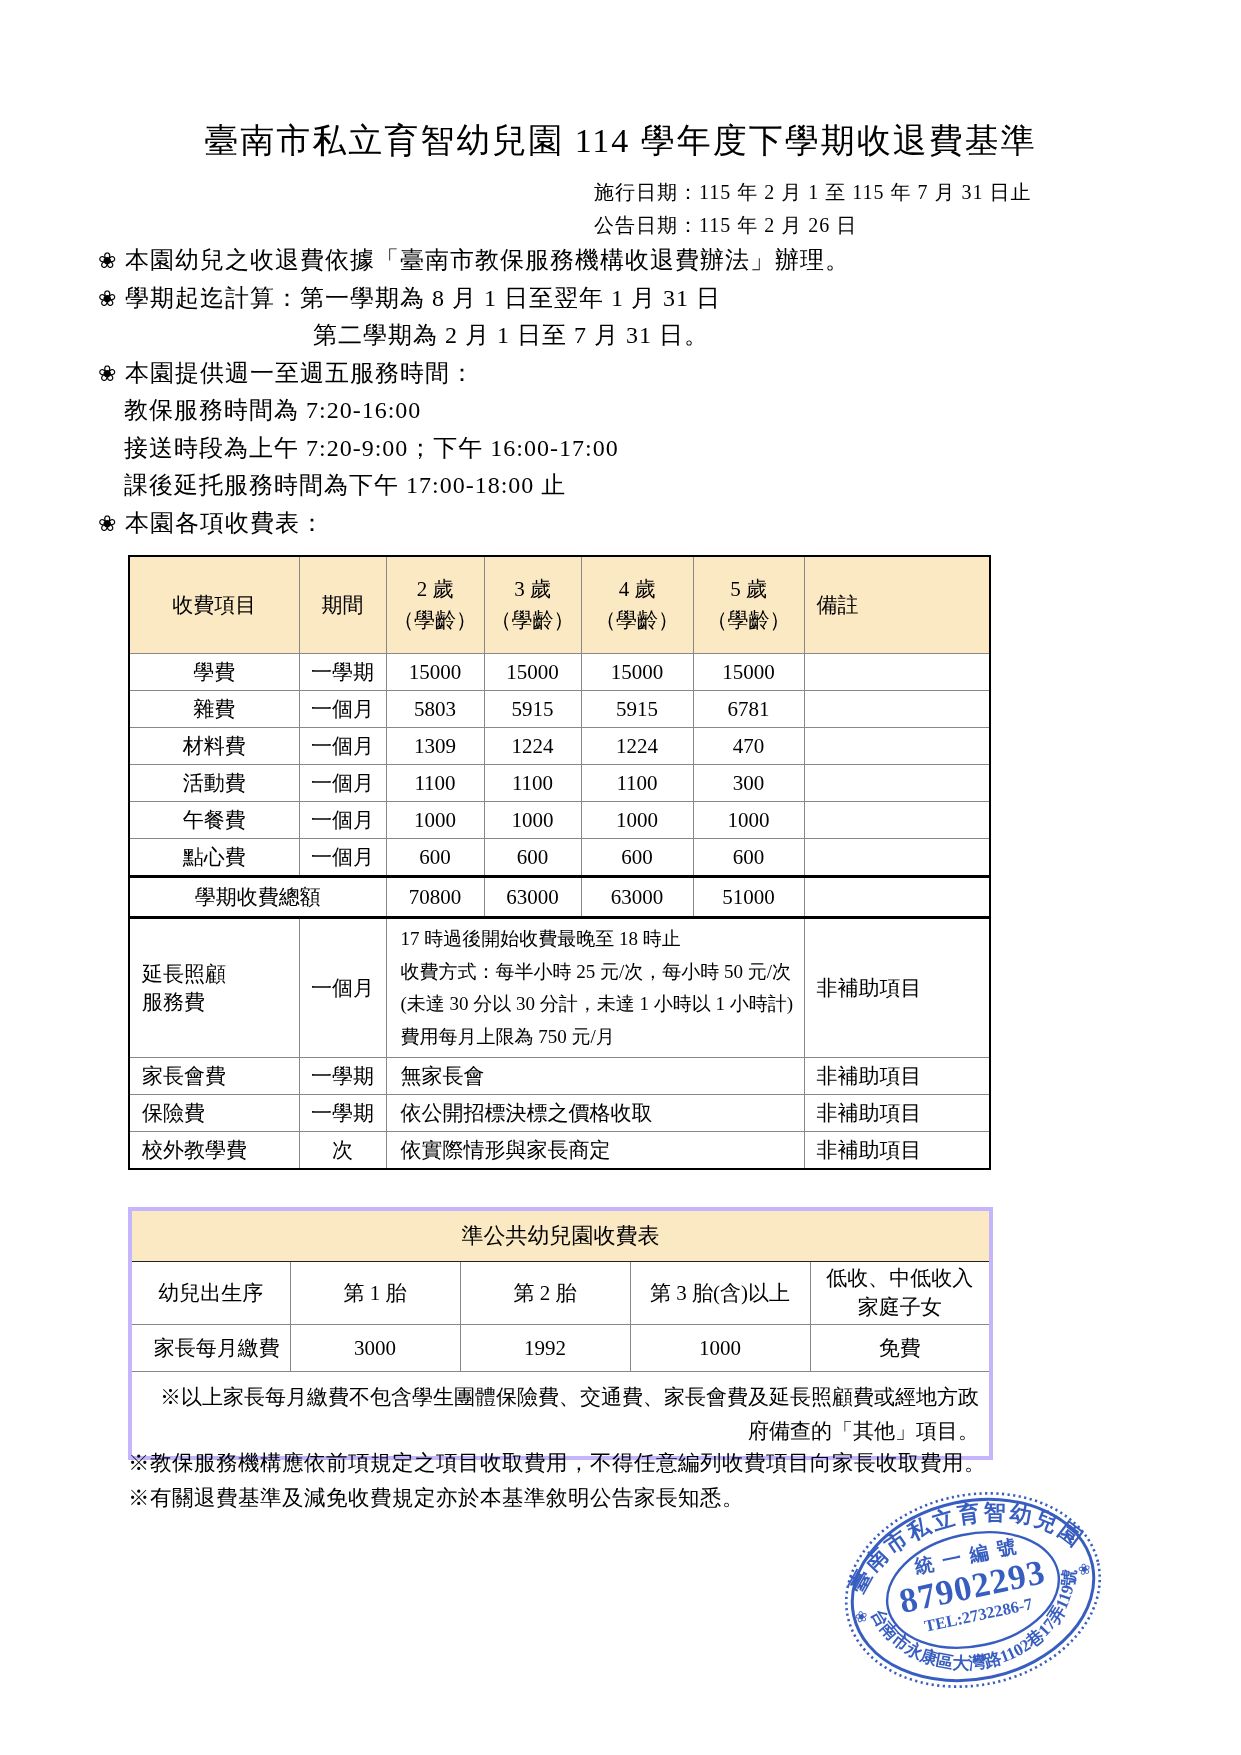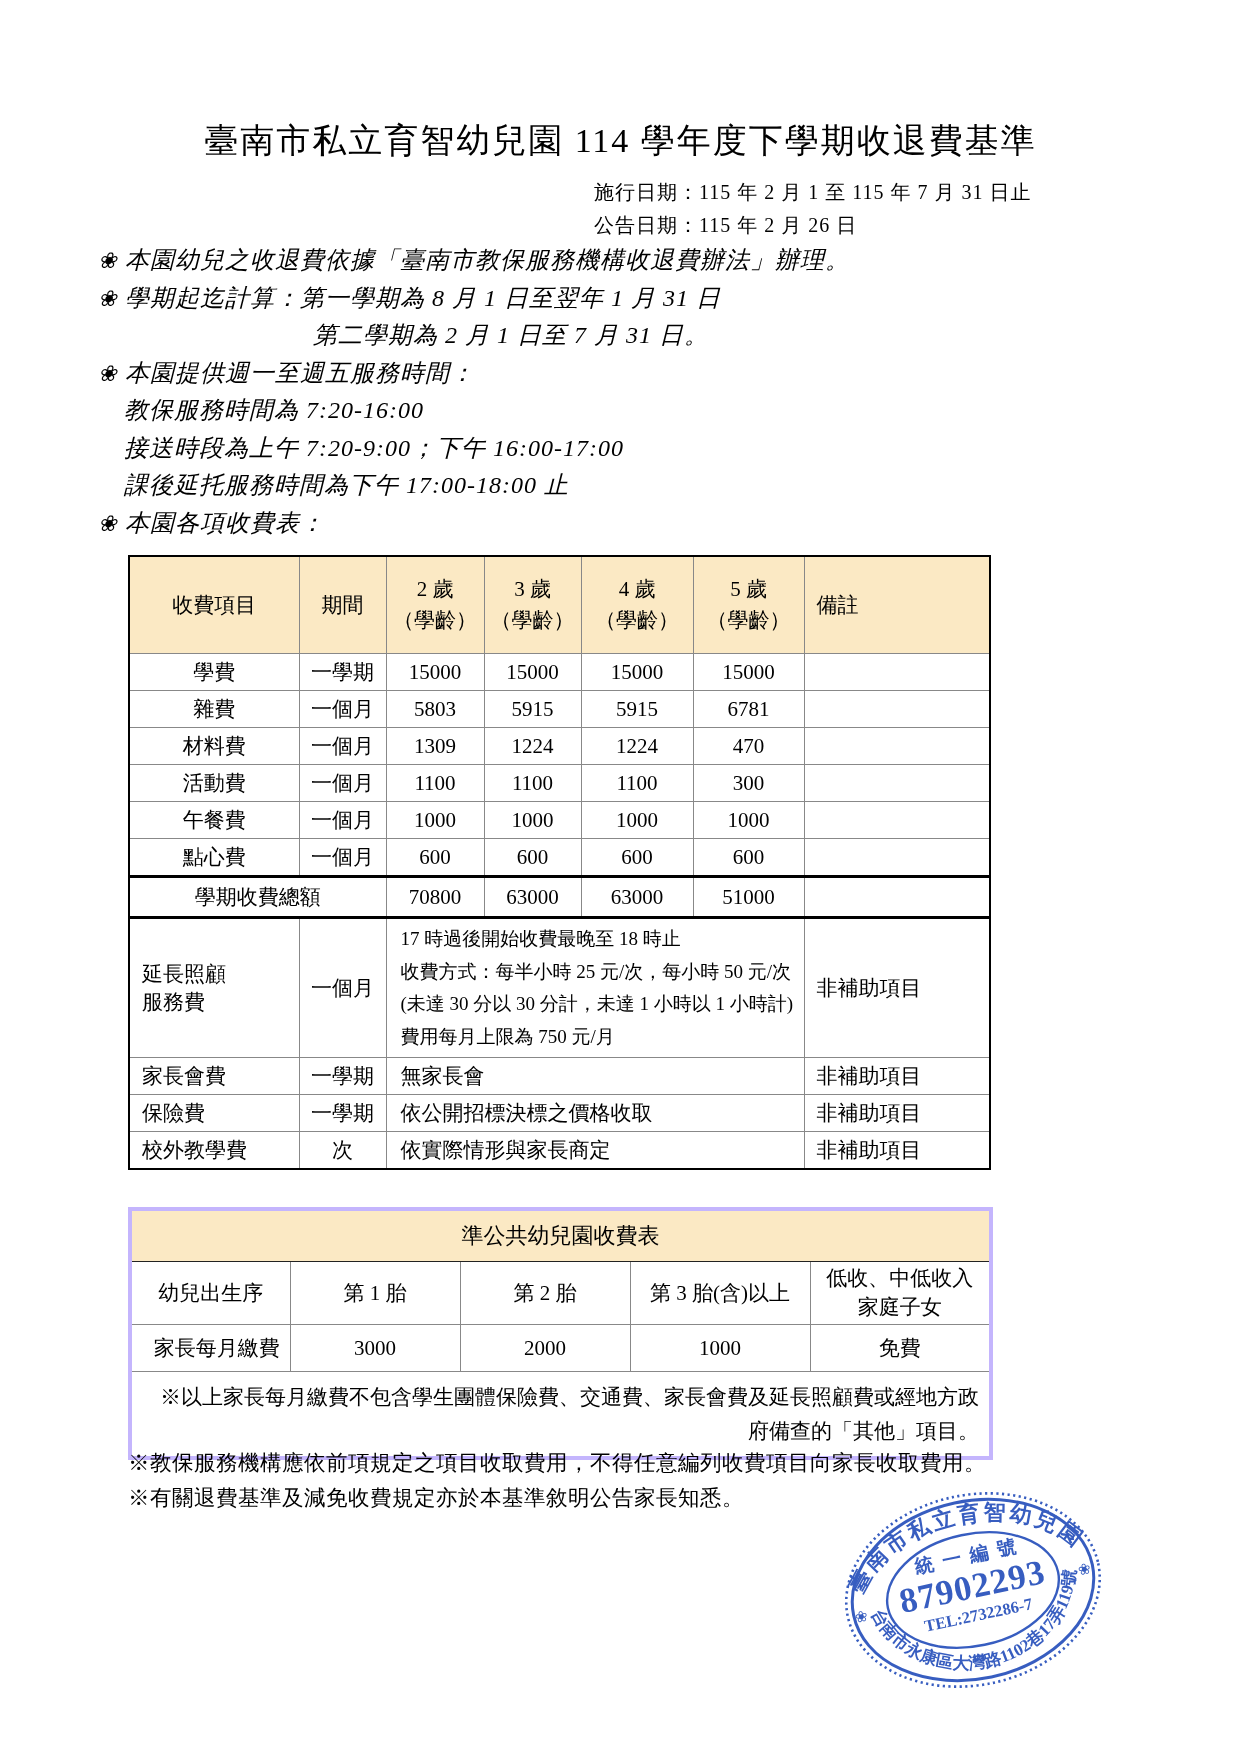--- a/index.html
+++ b/index.html
@@ -11,21 +11,21 @@
   .doc-title {
     position:absolute; top:118px; left:0; width:100%;
     text-align:center; font-size:34px; letter-spacing:2px; white-space:nowrap;
   }
   .date-block {
     position:absolute; left:594px; top:176px;
     font-size:20px; line-height:33px; letter-spacing:1px;
   }
   .intro {
     position:absolute; left:98px; top:242px;
-    font-size:24px; line-height:37.5px; letter-spacing:1px; white-space:nowrap;font-style:italic;
+    font-size:24px; line-height:37.5px; letter-spacing:1px; white-space:nowrap;
   }
   .intro .row { display:block; }
   .indent-deep { margin-left:215px; }
   .indent-sm  { margin-left:26px;  }
   .bullet { display:inline-block; width:27px; font-size:22px; }
 
   table { border-collapse:collapse; table-layout:fixed; }
   td, th { border:1px solid #888; font-weight:normal; padding:0; overflow:hidden; }
 
   .fee-table {
@@ -215,21 +215,21 @@
       <td>幼兒出生序</td>
       <td>第 1 胎</td>
       <td>第 2 胎</td>
       <td>第 3 胎(含)以上</td>
       <td class="pre">低收、中低收入
 家庭子女</td>
     </tr>
     <tr class="data">
       <td class="left">家長每月繳費</td>
       <td>3000</td>
-      <td>2000</td>
+      <td>1992</td>
       <td>1000</td>
       <td>免費</td>
     </tr>
     <tr class="note">
       <td colspan="5">※以上家長每月繳費不包含學生團體保險費、交通費、家長會費及延長照顧費或經地方政府備查的「其他」項目。</td>
     </tr>
   </tbody>
     </table>
 
   <div class="footnotes">

